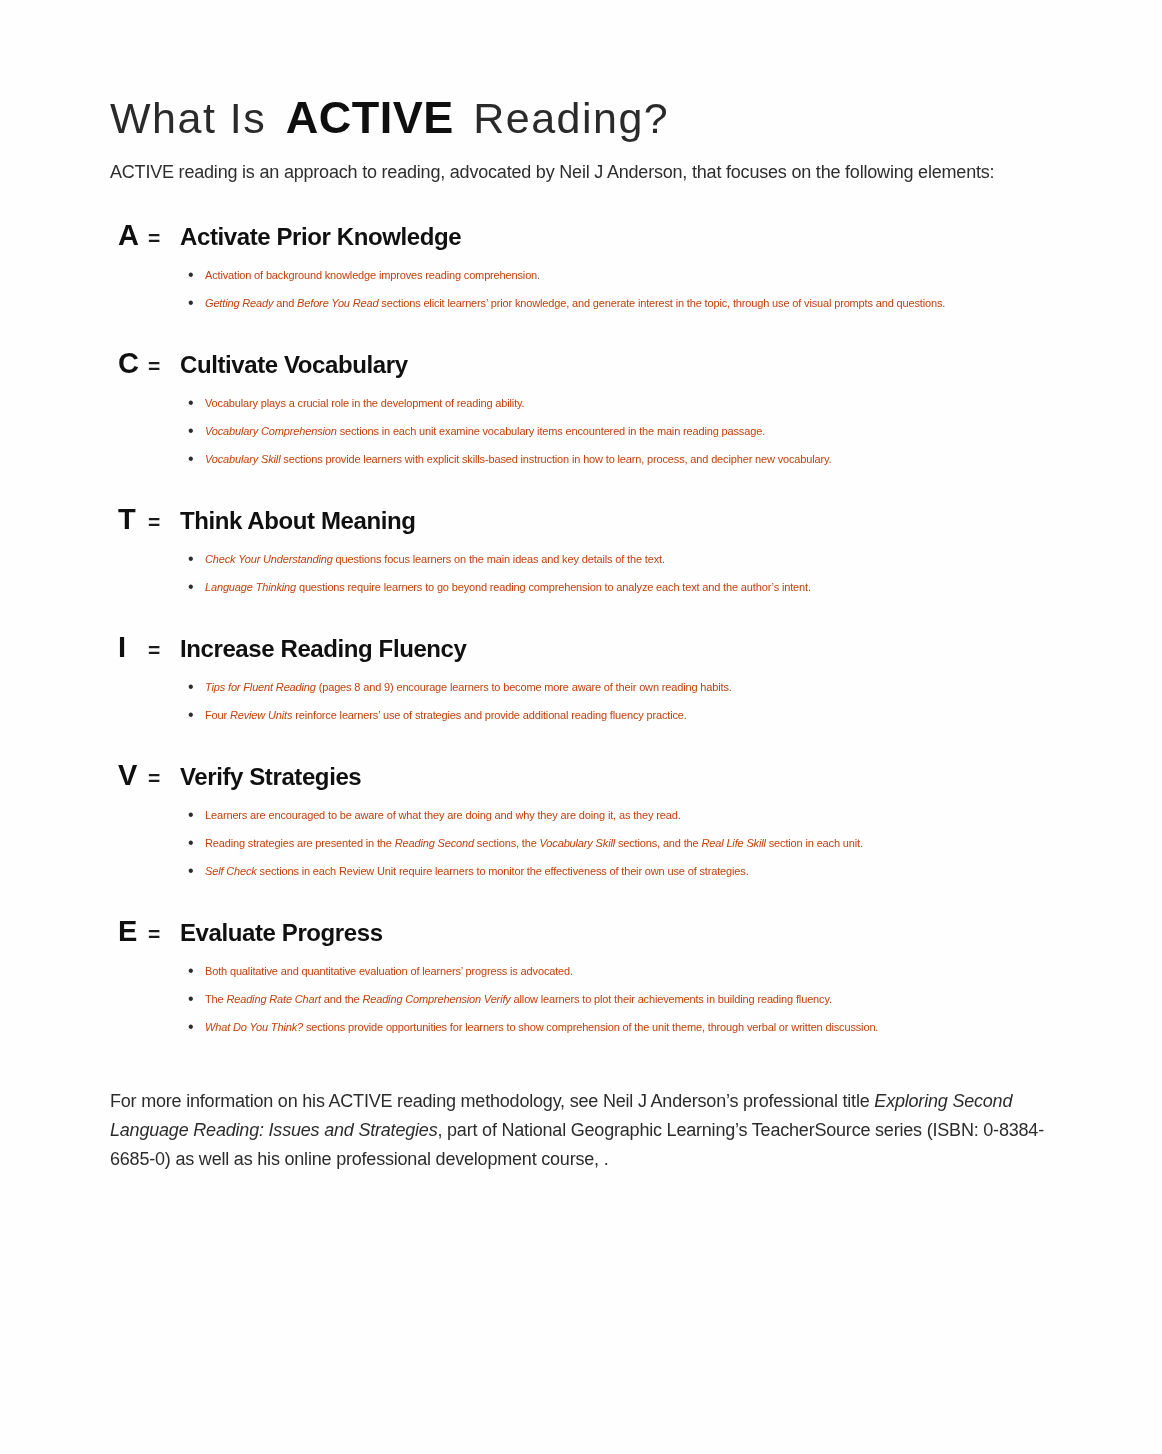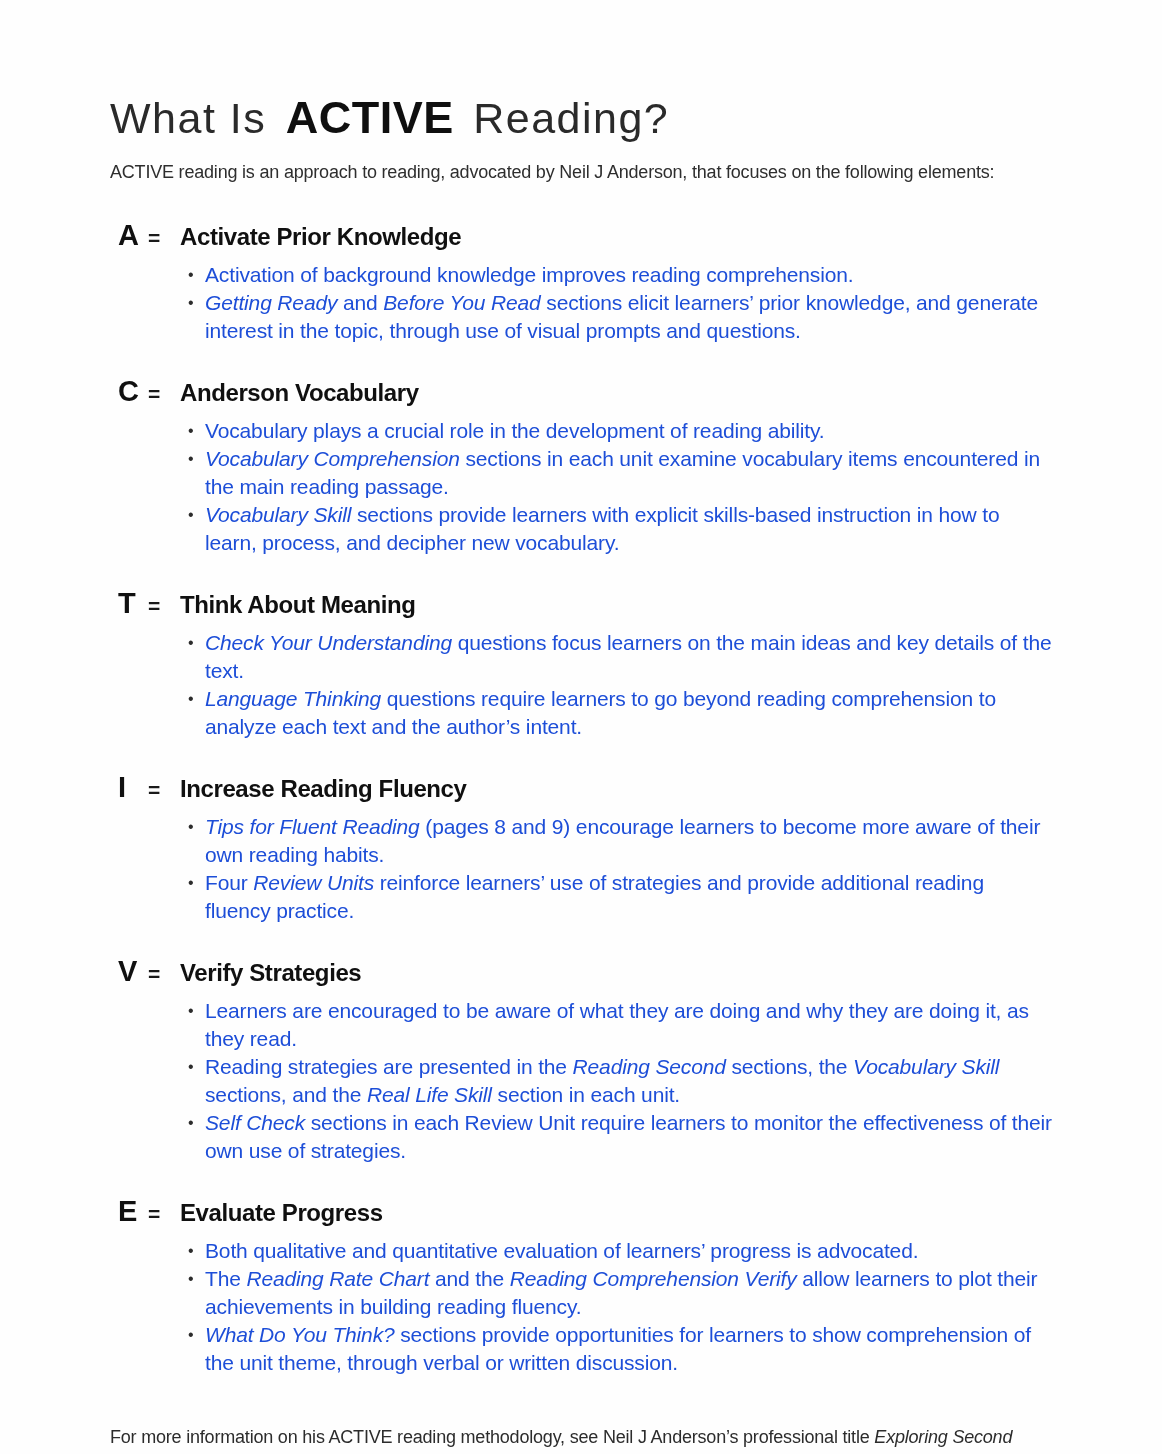--- a/index.html
+++ b/index.html
@@ -75,24 +75,24 @@
     letter-spacing: -0.4px;
     color: #101010;
   }
   ul.bullets {
     list-style: none;
     margin: 9px 0 0 0;
     padding: 0 0 0 95px;
   }
   ul.bullets li {
     position: relative;
-    font-size: 21px;
+    font-size: 11px;
     line-height: 28px;
     letter-spacing: -0.15px;
-    color: #1d4ed8;
+    color: #c2410c;
     max-width: 858px;
   }
   ul.bullets li::before {
     content: "\2022";
     position: absolute;
     left: -17px;
     top: 0;
     font-size: 16px;
     color: #2c2c2c;
   }
@@ -129,21 +129,21 @@
     <ul class="bullets">
           <li>Activation of background knowledge improves reading comprehension.</li>
           <li><i>Getting Ready</i> and <i>Before You Read</i> sections elicit learners’ prior knowledge, and generate interest in the topic, through use of visual prompts and questions.</li>
         </ul>
   </section>
 
   <section class="section">
     <div class="section-head">
       <span class="letter">C</span>
       <span class="equals">=</span>
-      <h2 class="heading">Anderson Vocabulary</h2>
+      <h2 class="heading">Cultivate Vocabulary</h2>
     </div>
     <ul class="bullets">
           <li>Vocabulary plays a crucial role in the development of reading ability.</li>
           <li><i>Vocabulary Comprehension</i> sections in each unit examine vocabulary items encountered in the main reading passage.</li>
           <li><i>Vocabulary Skill</i> sections provide learners with explicit skills-based instruction in how to learn, process, and decipher new vocabulary.</li>
         </ul>
   </section>
 
   <section class="section">
     <div class="section-head">

